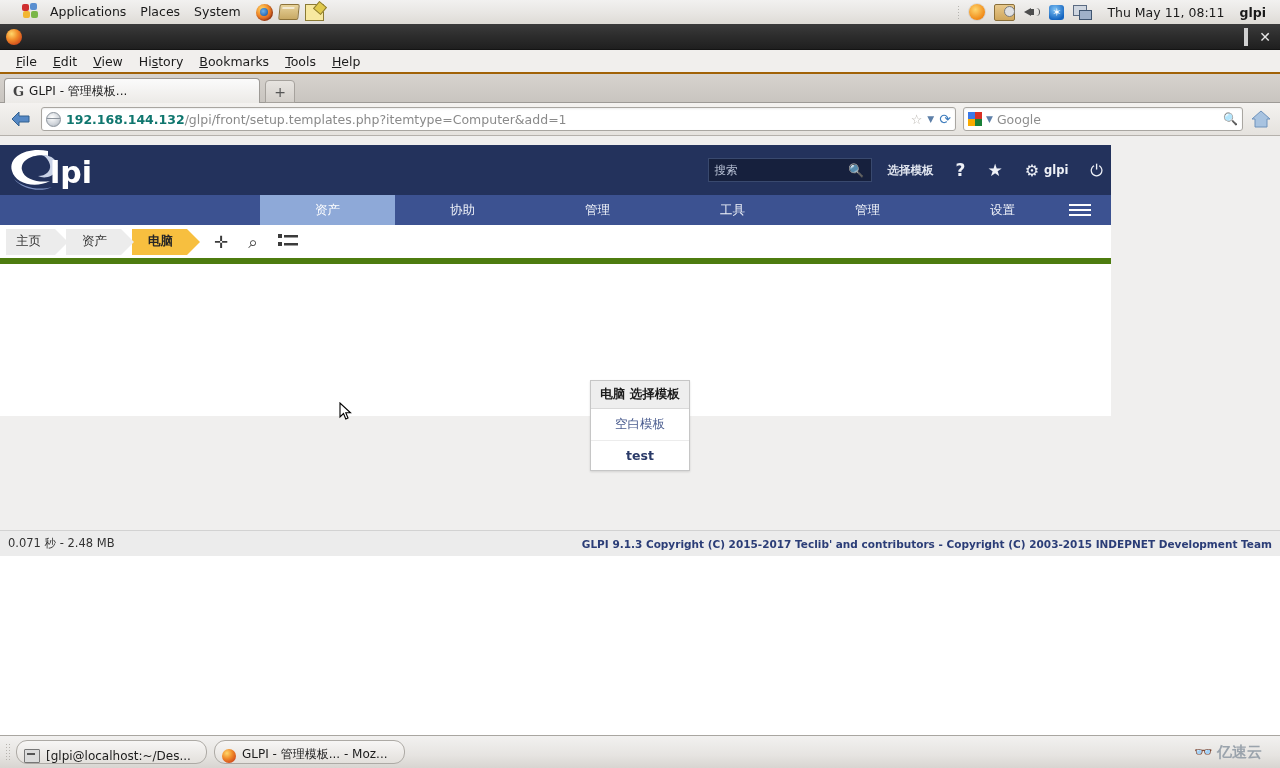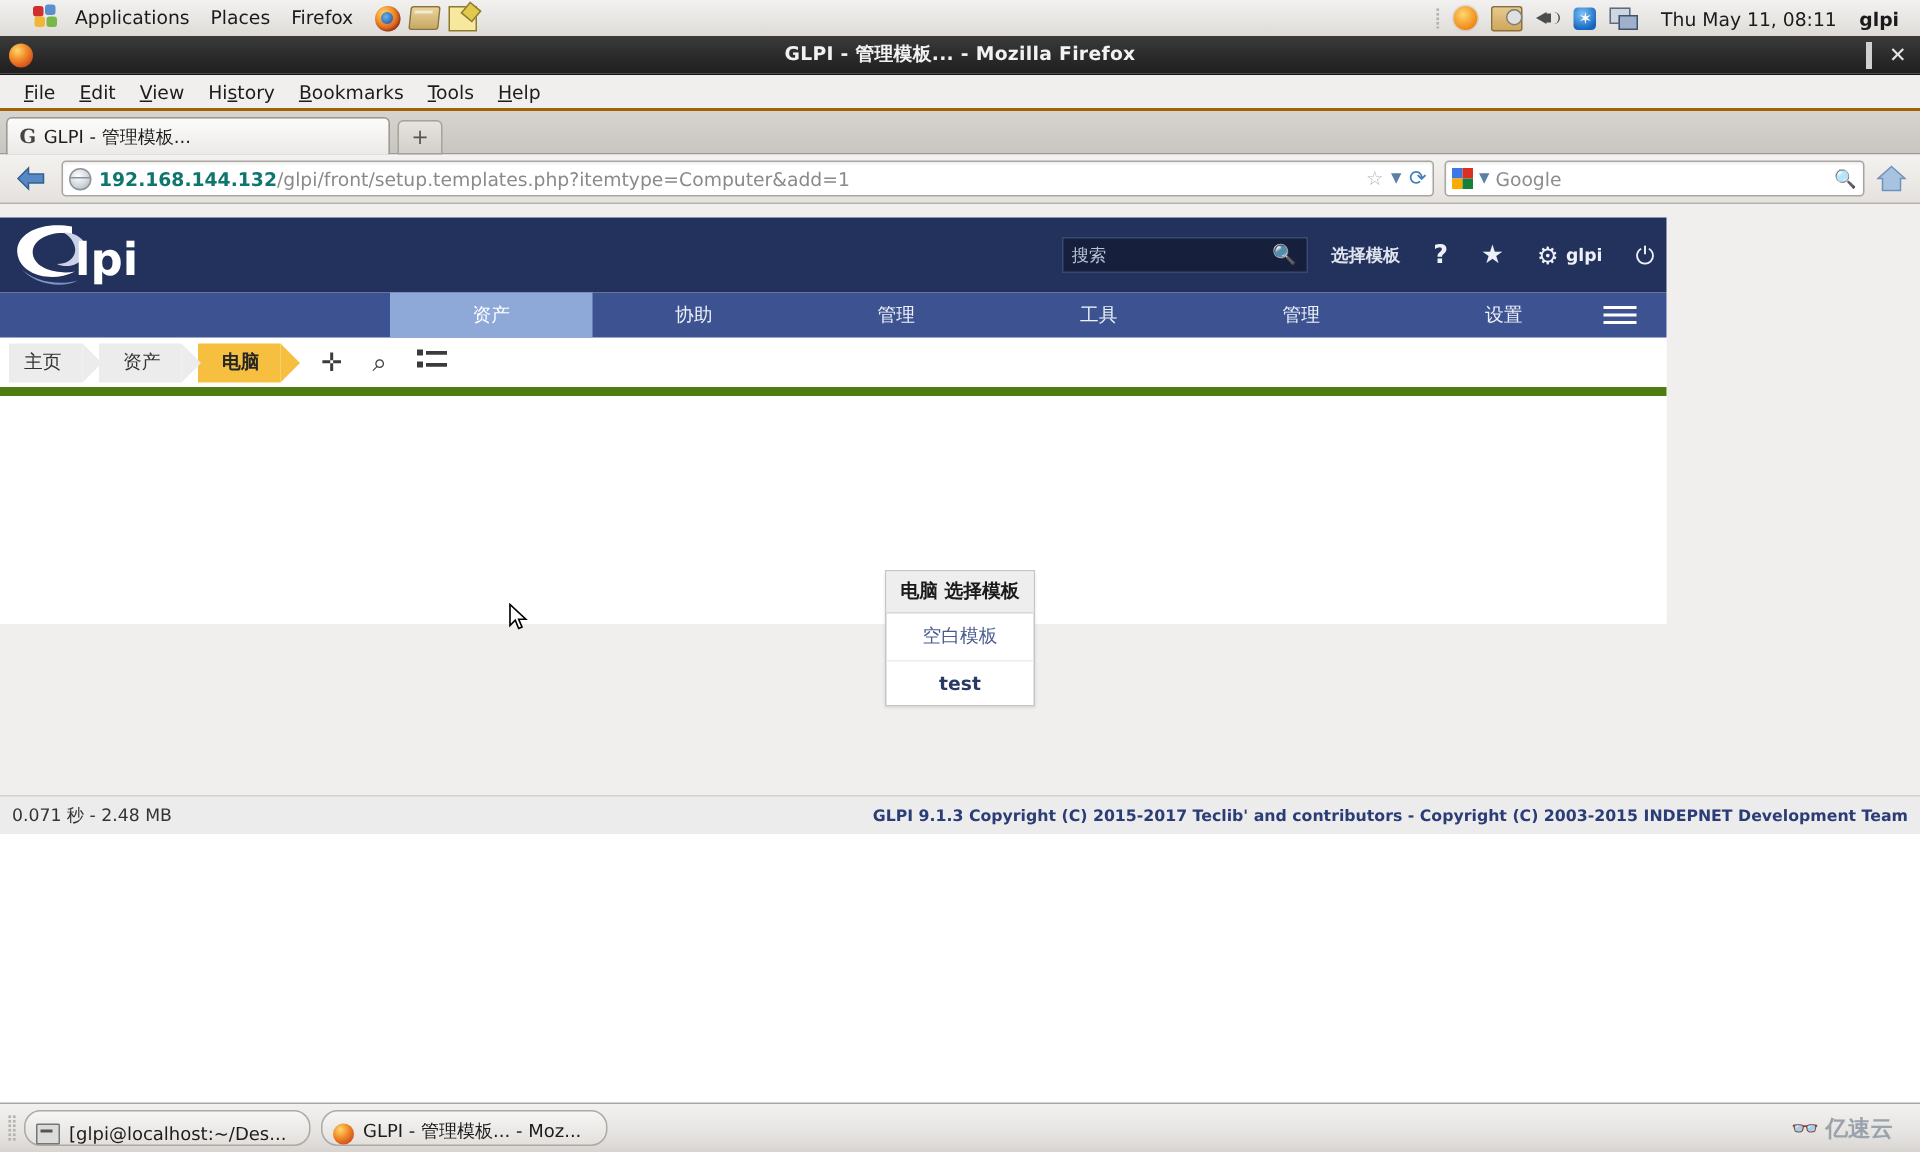--- a/index.html
+++ b/index.html
@@ -210,21 +210,21 @@
       <div class="gp-app-icon">
         <div class="puzzle">
             <i class="p1"></i>
             <i class="p2"></i>
             <i class="p3"></i>
             <i class="p4"></i>
           </div>
       </div>
       <span class="gp-menu">Applications</span>
       <span class="gp-menu">Places</span>
-      <span class="gp-menu">Firefox</span>
+      <span class="gp-menu">System</span>
       <div class="gp-launchers">
         <div class="ff-icon"></div>
         <div class="help-icon"></div>
         <div class="note-icon"></div>
       </div>
     </div>
     <div class="gp-right">
       <div class="tray-grip"></div>
       <div class="sun-icon"></div>
       <div class="box-icon"></div>
@@ -240,21 +240,20 @@
         </div>
       <span class="gp-clock">Thu May 11, 08:11</span>
       <span class="gp-user">glpi</span>
     </div>
   </div>
 
   <div class="ffwin">
 
     <div class="ff-title">
       <div class="tico"></div>
-      <div class="ttxt">GLPI - 管理模板... - Mozilla Firefox</div>
       <div class="wbtns">
         <span class="wb"><span class="wb-min"></span></span>
         <span class="wb"><span class="wb-max"></span></span>
         <span class="wb wb-close">✕</span>
       </div>
     </div>
 
     <div class="ff-menubar">
       <span><u>F</u>ile</span>
       <span><u>E</u>dit</span>

